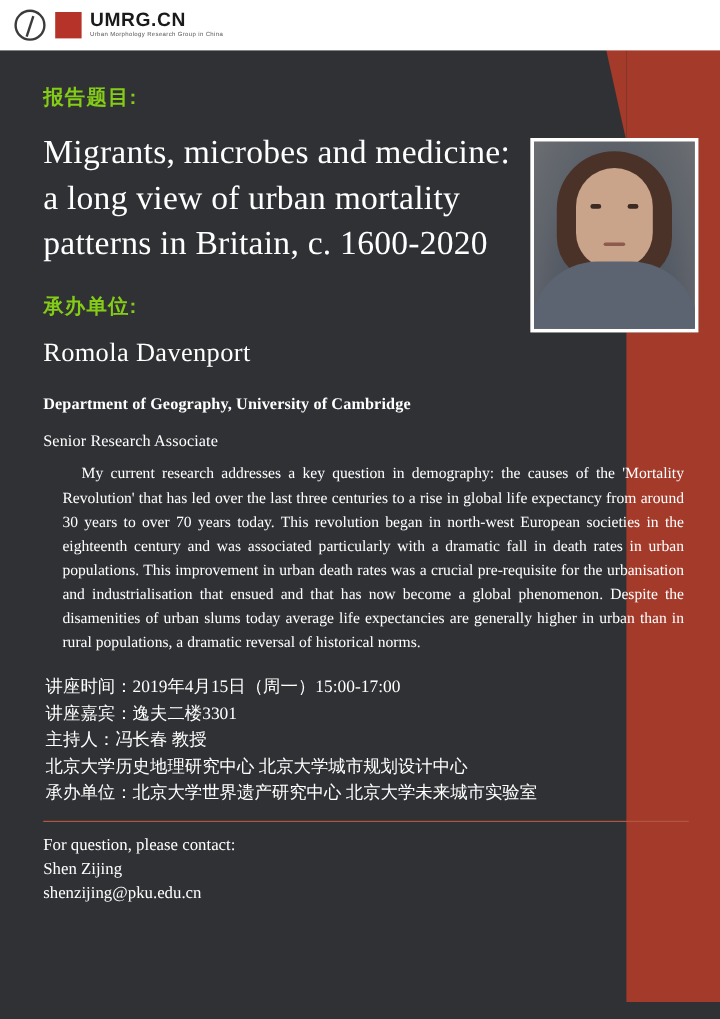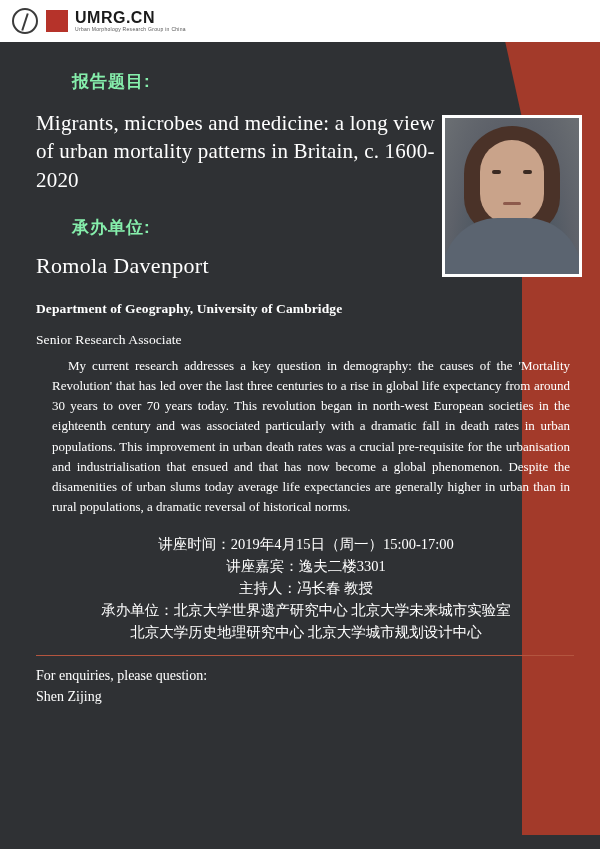--- a/index.html
+++ b/index.html
@@ -102,32 +102,31 @@
     line-height: 1.1;
   }
 
   .content {
     padding: 0 26px 0 36px;
     box-sizing: border-box;
     position: relative;
   }
 
   .label-red {
-    color: #86efac;
+    color: #84cc16;
     font-family: "Liberation Sans", sans-serif;
     font-weight: bold;
     font-size: 17px;
     letter-spacing: 1px;
-    margin-left: 36px;
   }
   .label-topic { margin-top: 28px; }
   .label-guest { margin-top: 22px; }
 
   .talk-title {
-    font-size: 21px;
+    font-size: 28px;
     line-height: 1.35;
     margin-top: 16px;
     max-width: 400px;
     letter-spacing: 0.2px;
   }
 
   .speaker-name {
     font-size: 22px;
     margin-top: 14px;
     letter-spacing: 0.3px;
@@ -155,21 +154,21 @@
     padding-right: 4px;
     text-indent: 16px;
   }
 
   .details {
     margin-top: 16px;
     font-size: 14.5px;
     line-height: 1.52;
     padding-left: 2px;
   }
-  .details div { white-space: nowrap; text-align: center; }
+  .details div { white-space: nowrap; }
 
   .rule {
     border: none;
     border-top: 1px solid #b4553f;
     margin: 12px 0 0 0;
   }
 
   .contact {
     margin-top: 10px;
     font-size: 14px;
@@ -295,27 +294,28 @@
     <div class="affiliation">Department of Geography, University of Cambridge</div>
 
     <div class="position">Senior Research Associate</div>
 
     <div class="abstract">My current research addresses a key question in demography: the causes of the 'Mortality Revolution' that has led over the last three centuries to a rise in global life expectancy from around 30 years to over 70 years today. This revolution began in north-west European societies in the eighteenth century and was associated particularly with a dramatic fall in death rates in urban populations. This improvement in urban death rates was a crucial pre-requisite for the urbanisation and industrialisation that ensued and that has now become a global phenomenon. Despite the disamenities of urban slums today average life expectancies are generally higher in urban than in rural populations, a dramatic reversal of historical norms.</div>
 
     <div class="details">
       <div>讲座时间：2019年4月15日（周一）15:00-17:00</div>
       <div>讲座嘉宾：逸夫二楼3301</div>
       <div>主持人：冯长春 教授</div>
+      <div>北京大学历史地理研究中心  北京大学城市规划设计中心</div>
       <div>承办单位：北京大学世界遗产研究中心  北京大学未来城市实验室</div>
-      <div>北京大学历史地理研究中心  北京大学城市规划设计中心</div>
     </div>
 
     <hr class="rule">
 
     <div class="contact">
-      <div>For enquiries, please question:</div>
+      <div>For question, please contact:</div>
       <div>Shen Zijing</div>
+      <div>shenzijing@pku.edu.cn</div>
     </div>
 
   </div>
 
   <div class="bottom-bar"></div>
 </div>
 
 </body></html>

